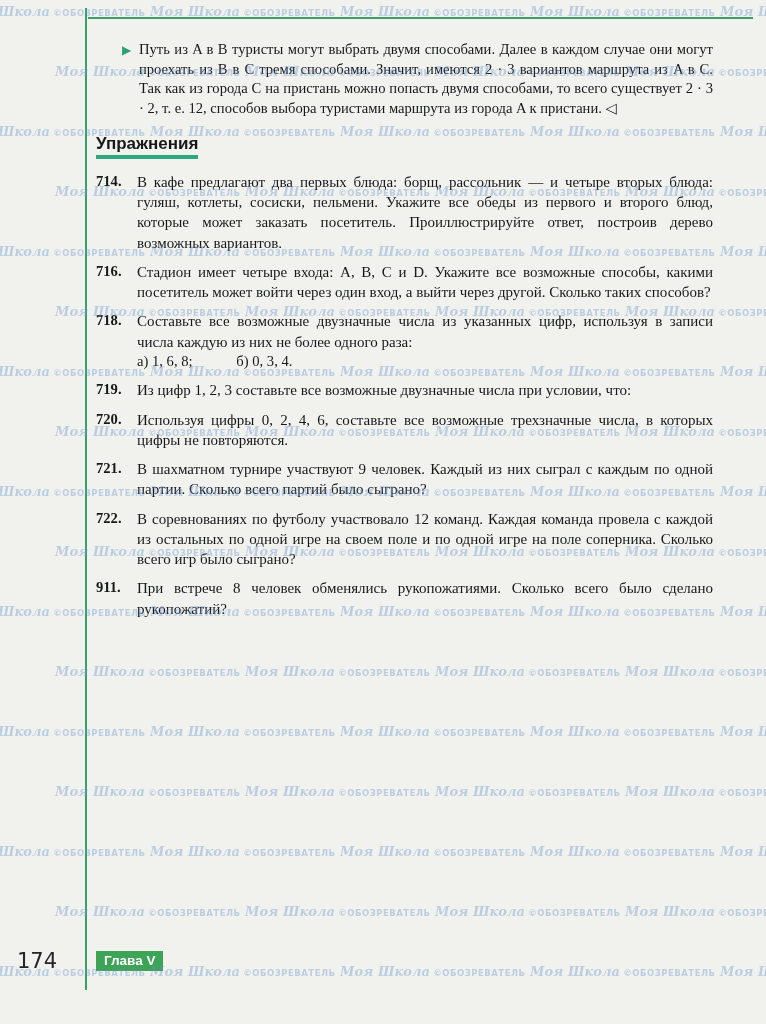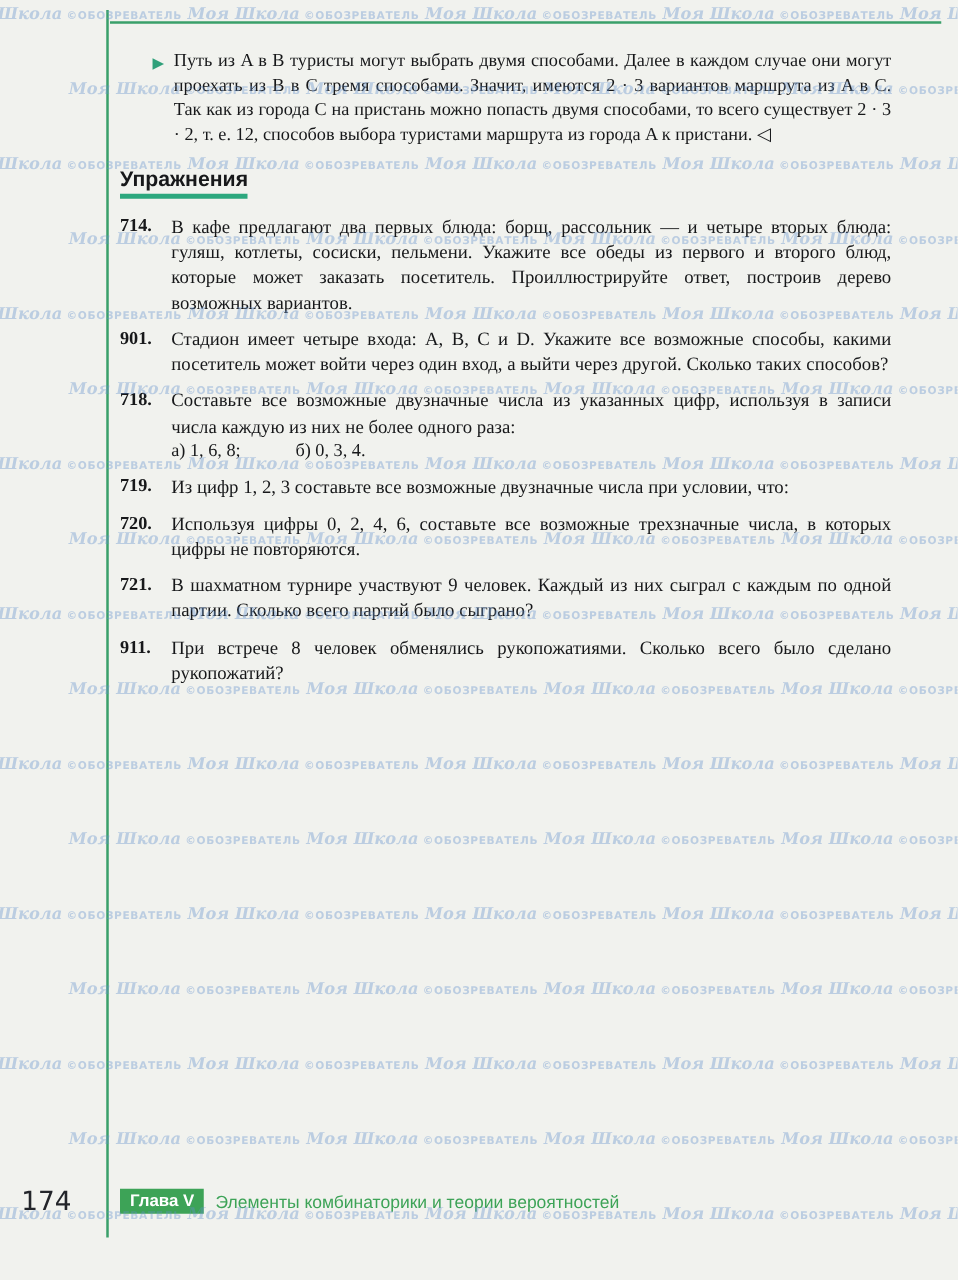--- a/index.html
+++ b/index.html
@@ -172,21 +172,21 @@
       <div class="exercise">
         <span class="ex-num">714.</span>
         <div class="ex-body">
           <p class="ex-text">В кафе предлагают два первых блюда: борщ, рассольник — и четыре вторых блюда: гуляш, котлеты, сосиски, пельмени. Укажите все обеды из первого и второго блюд, которые может заказать посетитель. Проиллюстрируйте ответ, построив дерево возможных вариантов.</p>
 
         </div>
       </div>
 
 
       <div class="exercise">
-        <span class="ex-num">901.</span>
+        <span class="ex-num">716.</span>
         <div class="ex-body">
           <p class="ex-text">Стадион имеет четыре входа: A, B, C и D. Укажите все возможные способы, какими посетитель может войти через один вход, а выйти через другой. Сколько таких способов?</p>
 
         </div>
       </div>
 
 
       <div class="exercise">
         <span class="ex-num">718.</span>
         <div class="ex-body">
@@ -211,32 +211,38 @@
       </div>
 
       <div class="exercise">
         <span class="ex-num">721.</span>
         <div class="ex-body">
           <p class="ex-text">В шахматном турнире участвуют 9 человек. Каждый из них сыграл с каждым по одной партии. Сколько всего партий было сыграно?</p>
 
         </div>
       </div>
 
+      <div class="exercise">
+        <span class="ex-num">722.</span>
+        <div class="ex-body">
+          <p class="ex-text">В соревнованиях по футболу участвовало 12 команд. Каждая команда провела с каждой из остальных по одной игре на своем поле и по одной игре на поле соперника. Сколько всего игр было сыграно?</p>
+
+        </div>
+      </div>
 
       <div class="exercise">
         <span class="ex-num">911.</span>
         <div class="ex-body">
           <p class="ex-text">При встрече 8 человек обменялись рукопожатиями. Сколько всего было сделано рукопожатий?</p>
 
         </div>
       </div>
 
     </div>
   </div>
 
   <span class="page-number">174</span>
 
   <div class="footer-row">
     <span class="chapter-badge">Глава V</span>
-    <span class="chapter-title">Элементы комбинаторики и теории вероятностей</span>
   </div>
 
 </div>
 
 </body></html>

